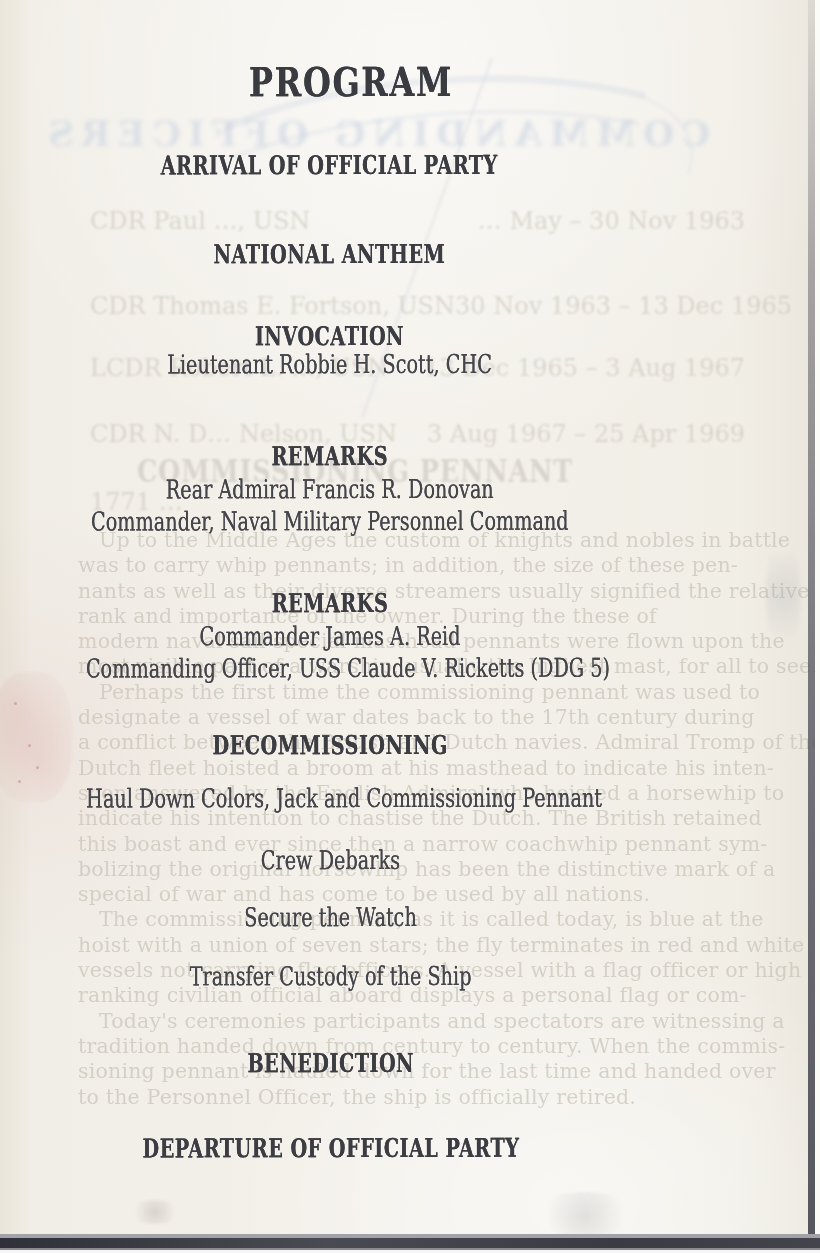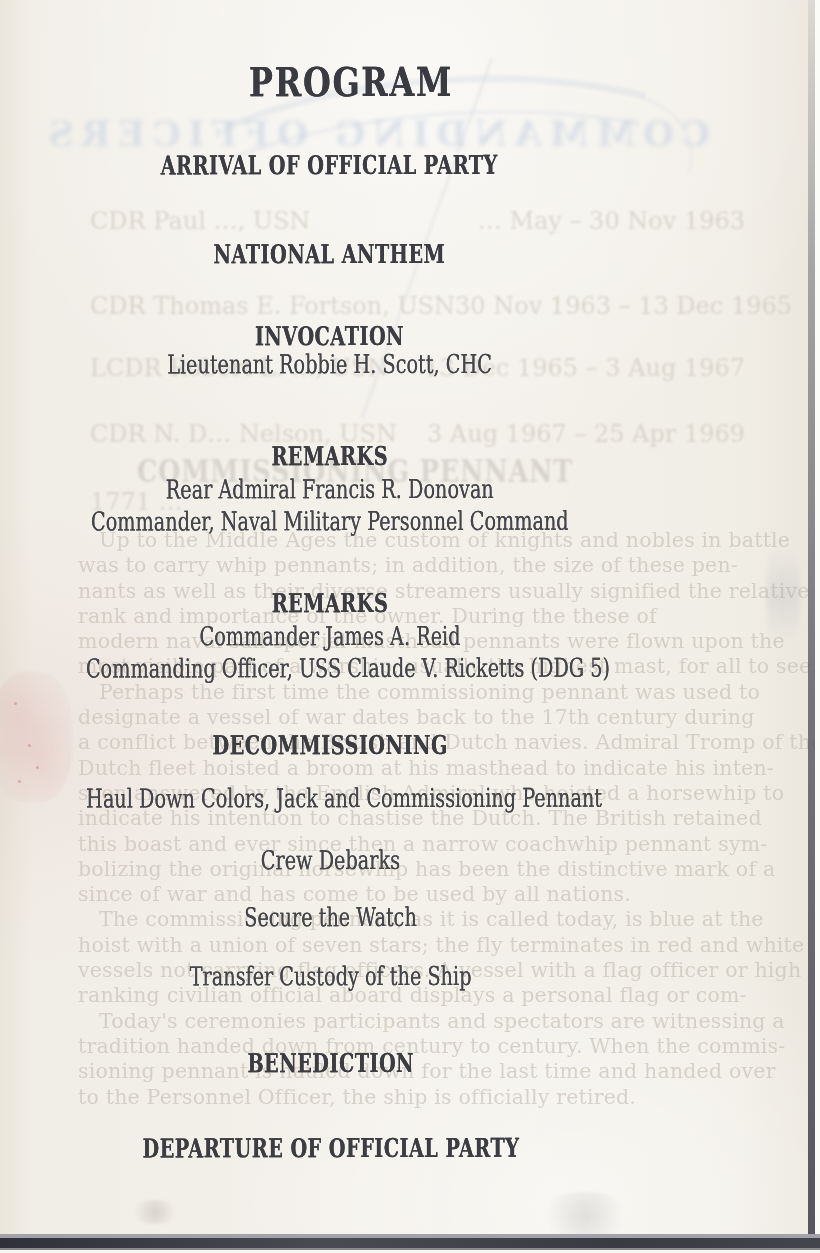--- a/index.html
+++ b/index.html
@@ -118,21 +118,21 @@
         <div>modern naval sail special masthead pennants were flown upon the</div>
         <div>most visible part of a warship, usually the highest mast, for all to see.</div>
         <div>  Perhaps the first time the commissioning pennant was used to</div>
         <div>designate a vessel of war dates back to the 17th century during</div>
         <div>a conflict between the British and Dutch navies. Admiral Tromp of the</div>
         <div>Dutch fleet hoisted a broom at his masthead to indicate his inten-</div>
         <div>soon answered by the English Admiral who hoisted a horsewhip to</div>
         <div>indicate his intention to chastise the Dutch. The British retained</div>
         <div>this boast and ever since then a narrow coachwhip pennant sym-</div>
         <div>bolizing the original horsewhip has been the distinctive mark of a</div>
-        <div>since of war and has come to be used by all nations.</div>
+        <div>special of war and has come to be used by all nations.</div>
         <div>  The commissioning pennant, as it is called today, is blue at the</div>
         <div>hoist with a union of seven stars; the fly terminates in red and white</div>
         <div>vessels not carrying flag officers. A vessel with a flag officer or high</div>
         <div>ranking civilian official aboard displays a personal flag or com-</div>
         <div>  Today's ceremonies participants and spectators are witnessing a</div>
         <div>tradition handed down from century to century. When the commis-</div>
         <div>sioning pennant is hauled down for the last time and handed over</div>
         <div>to the Personnel Officer, the ship is officially retired.</div>
       </div>
   </div>

